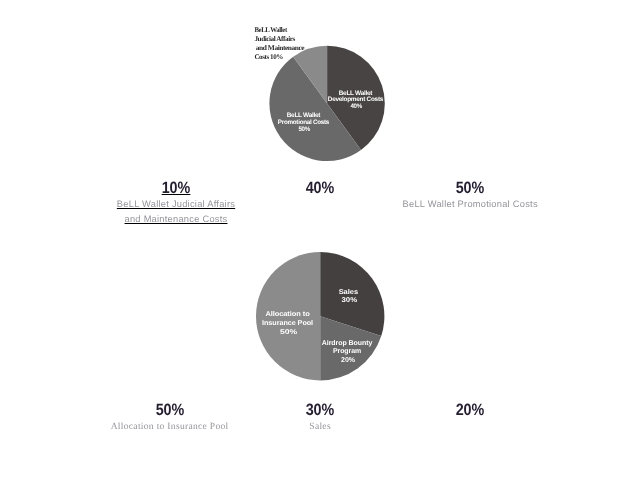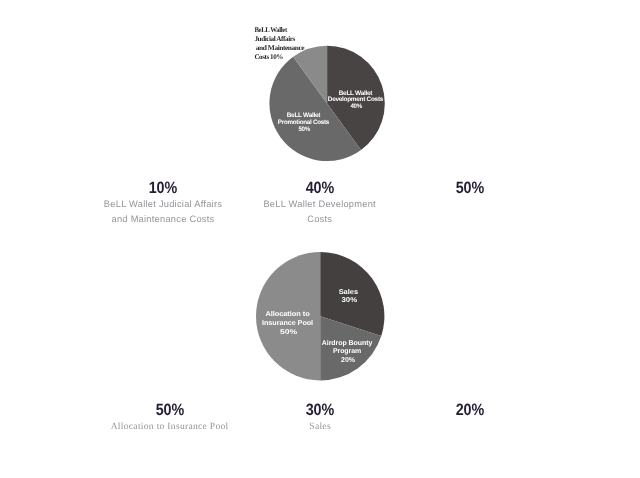--- a/index.html
+++ b/index.html
@@ -70,30 +70,30 @@
         <tspan x="348" dy="8.75" textLength="14" lengthAdjust="spacingAndGlyphs">20%</tspan>
       </text>
       <text class="slice-label chart-2" x="288.5" y="316.3">
         <tspan x="288.5" dy="0" textLength="44.3" lengthAdjust="spacingAndGlyphs">Allocation to</tspan>
         <tspan x="288.5" dy="8.75" textLength="51" lengthAdjust="spacingAndGlyphs">Insurance Pool</tspan>
         <tspan x="288.5" dy="8.75" textLength="17" lengthAdjust="spacingAndGlyphs">50%</tspan>
       </text>
     </g>
   </svg>
 
-  <div class="legend-item legend-row-1" style="left: 95px; top: 179.8px; width: 136px;">
+  <div class="legend-item legend-row-1" style="left: 108px; top: 179.8px; width: 136px; text-decoration: underline;">
     <div class="legend-pct">10%</div>
     <div class="legend-label">BeLL Wallet Judicial Affairs and Maintenance Costs</div>
   </div>
   <div class="legend-item legend-row-1" style="left: 251.7px; top: 179.8px; width: 136px;">
     <div class="legend-pct">40%</div>
-    <div class="legend-label">BeLL Wallet Development Costs</div>
   </div>
   <div class="legend-item legend-row-1" style="left: 402.2px; top: 179.8px; width: 136px;">
     <div class="legend-pct">50%</div>
+    <div class="legend-label">BeLL Wallet Promotional Costs</div>
   </div>
 
   <div class="legend-item legend-row-2" style="left: 99.6px; top: 402.2px; width: 140px;">
     <div class="legend-pct">50%</div>
     <div class="legend-label">Allocation to Insurance Pool</div>
   </div>
   <div class="legend-item legend-row-2" style="left: 250.1px; top: 402.2px; width: 140px;">
     <div class="legend-pct">30%</div>
     <div class="legend-label">Sales</div>
   </div>

